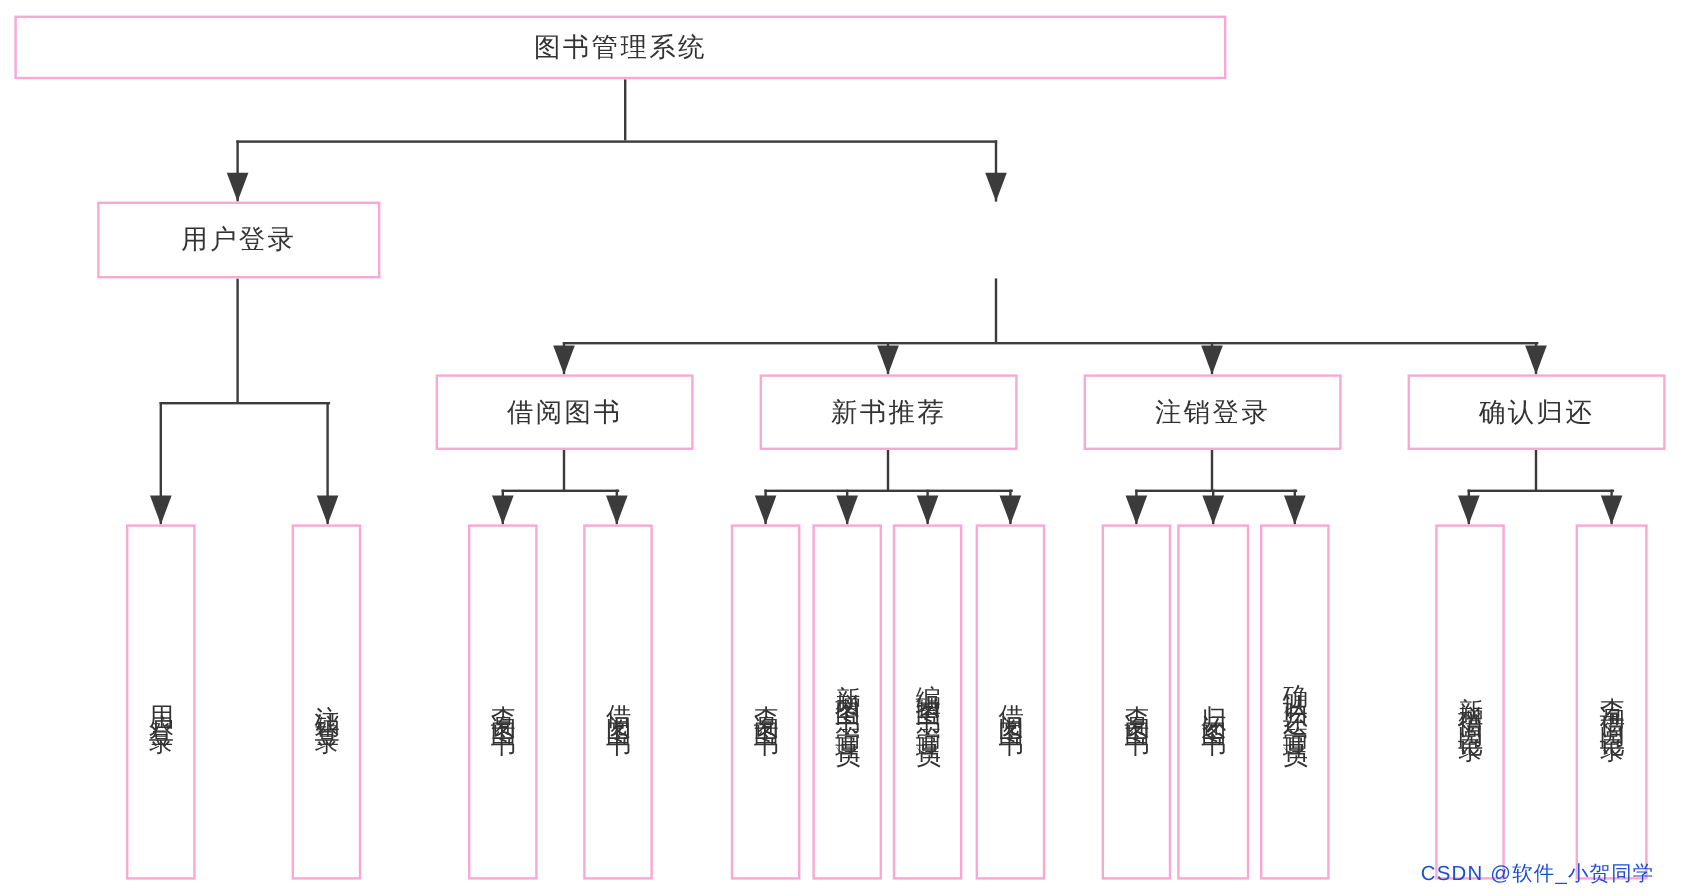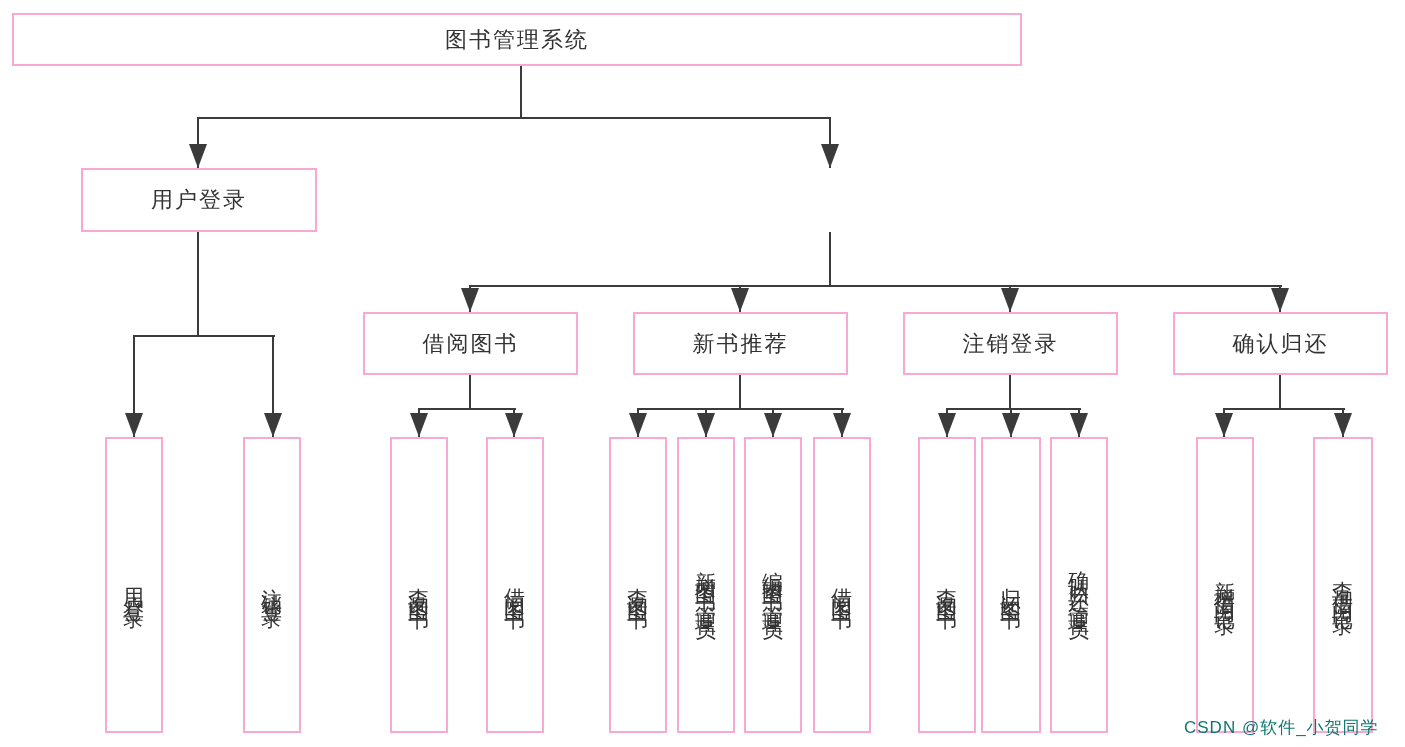--- a/index.html
+++ b/index.html
@@ -48,21 +48,21 @@
     border-left: 9px solid transparent;
     border-right: 9px solid transparent;
     border-top: 24px solid #3b3b3b;
     z-index: 3;
   }
   .watermark {
     position: absolute;
     left: 1184px;
     top: 716px;
     font-size: 17px;
-    color: #0f766e;
+    color: #1d4ed8;
     letter-spacing: 1px;
     white-space: nowrap;
     z-index: 5;
   }
 </style>
 </head>
 <body>
 
 <div class="canvas">
 

